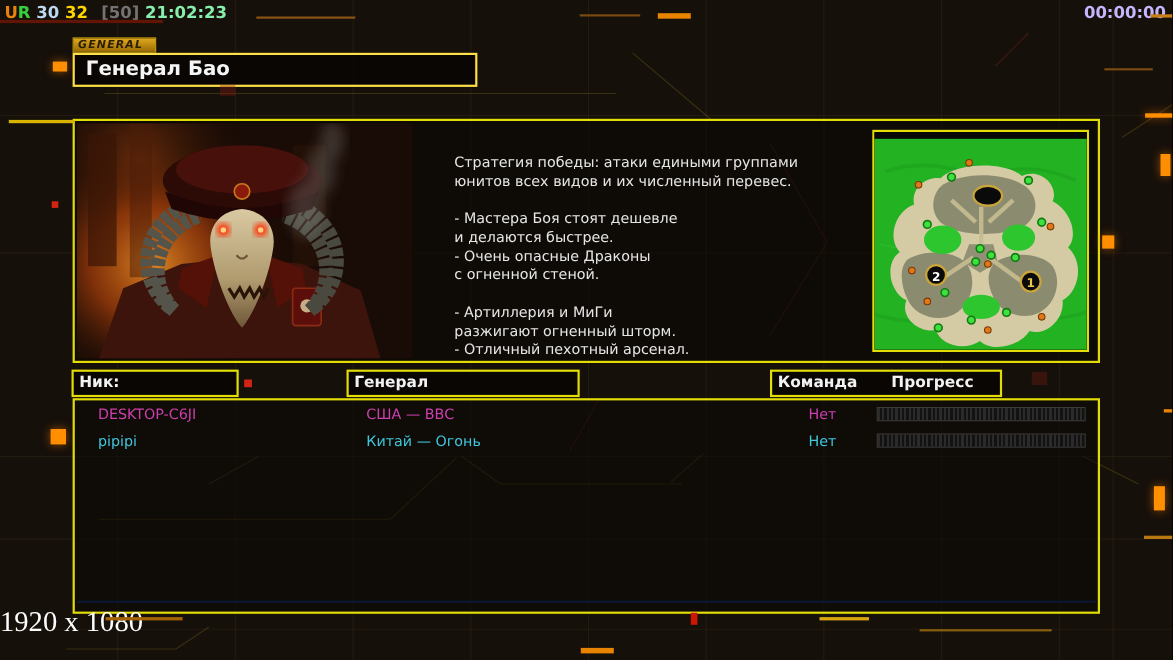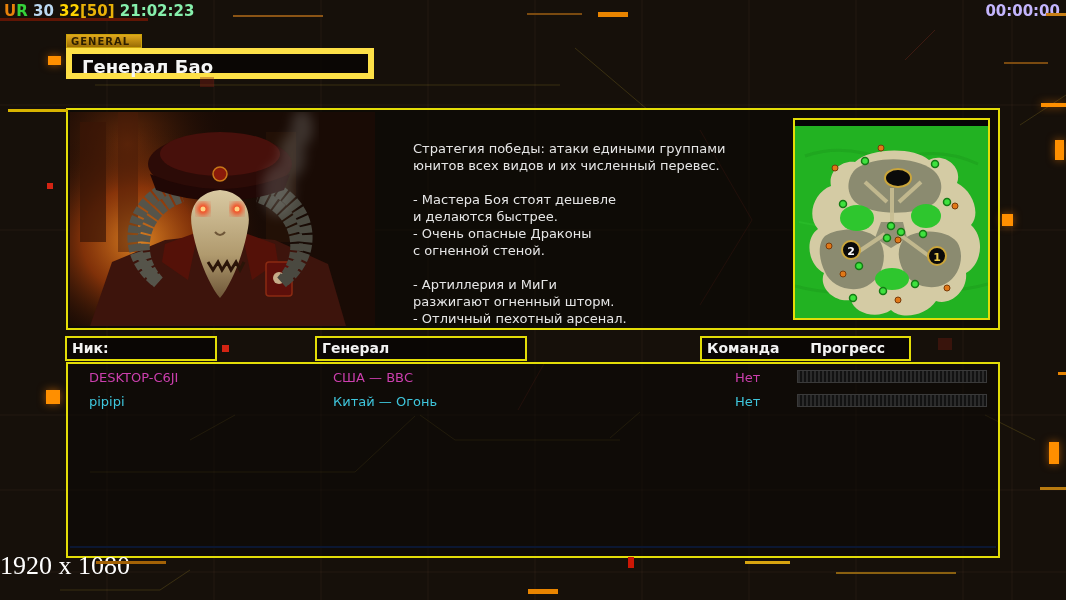--- a/index.html
+++ b/index.html
@@ -3,29 +3,29 @@
 <meta charset="utf-8">
 <style>
   html,body{margin:0;padding:0;background:#000;}
   .screen{position:relative;width:1066px;height:600px;background:#16100a;overflow:hidden;
           font-family:"DejaVu Sans","Liberation Sans",sans-serif;color:#eee;}
   .abs{position:absolute;}
 
   
   .statusbar{left:4px;top:2px;font-size:15px;font-weight:bold;letter-spacing:0px;white-space:pre;}
   .st-u{color:#e8820a;} .st-r{color:#35d23a;} .st-v1{color:#bcd9f2;} .st-v2{color:#ffd400;}
-  .st-v3{color:#eab308;} .st-time{color:#86efac;}
+  .st-v3{color:#737373;margin-left:12px;} .st-time{color:#86efac;}
   .st-underline{left:0;top:18px;width:148px;height:3px;background:#601505;}
   .timer{right:6px;top:2px;font-size:15px;font-weight:bold;color:#c4b5fd;}
 
   
   .gen-tab{left:66px;top:34px;width:76px;height:14px;line-height:14px;padding-left:4px;
            font-size:10px;font-weight:bold;letter-spacing:1px;color:#2c1e00;
-           background:linear-gradient(#e0a81c,#996c05);border:1px solid #caa20a;box-sizing:border-box;}
-  .title-box{left:66px;top:48px;width:308px;height:31px;border:6px solid #fde047;
+           background:linear-gradient(#e0a81c,#996c05);border:1px solid #caa20a;box-sizing:border-box;font-style:italic;}
+  .title-box{left:66px;top:48px;width:368px;height:31px;border:2px solid #fde047;
              background:rgba(8,5,3,.85);box-sizing:border-box;}
   .title-text{margin:2px 0 0 10px;font-size:18px;font-weight:bold;color:#f5f5f5;}
 
   
   .main-panel{left:66px;top:108px;width:934px;height:222px;border:2px solid #e3dd07;
               background:rgba(10,7,4,.55);box-sizing:border-box;}
   .portrait{left:2px;top:2px;width:305px;height:214px;background:#190b05;}
   .desc{left:345px;top:30px;width:320px;font-size:13px;line-height:17px;color:#e6e6e6;white-space:pre-line;}
   .map-box{left:725px;top:8px;width:197px;height:202px;border:2px solid #e3dd07;
            background:#000;box-sizing:border-box;}

